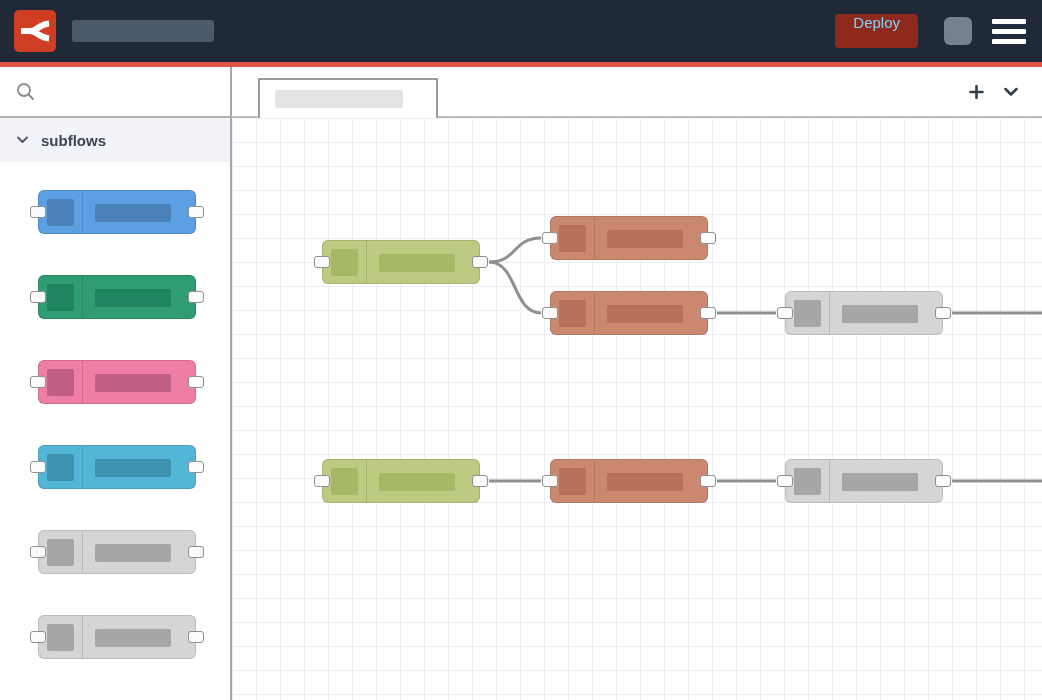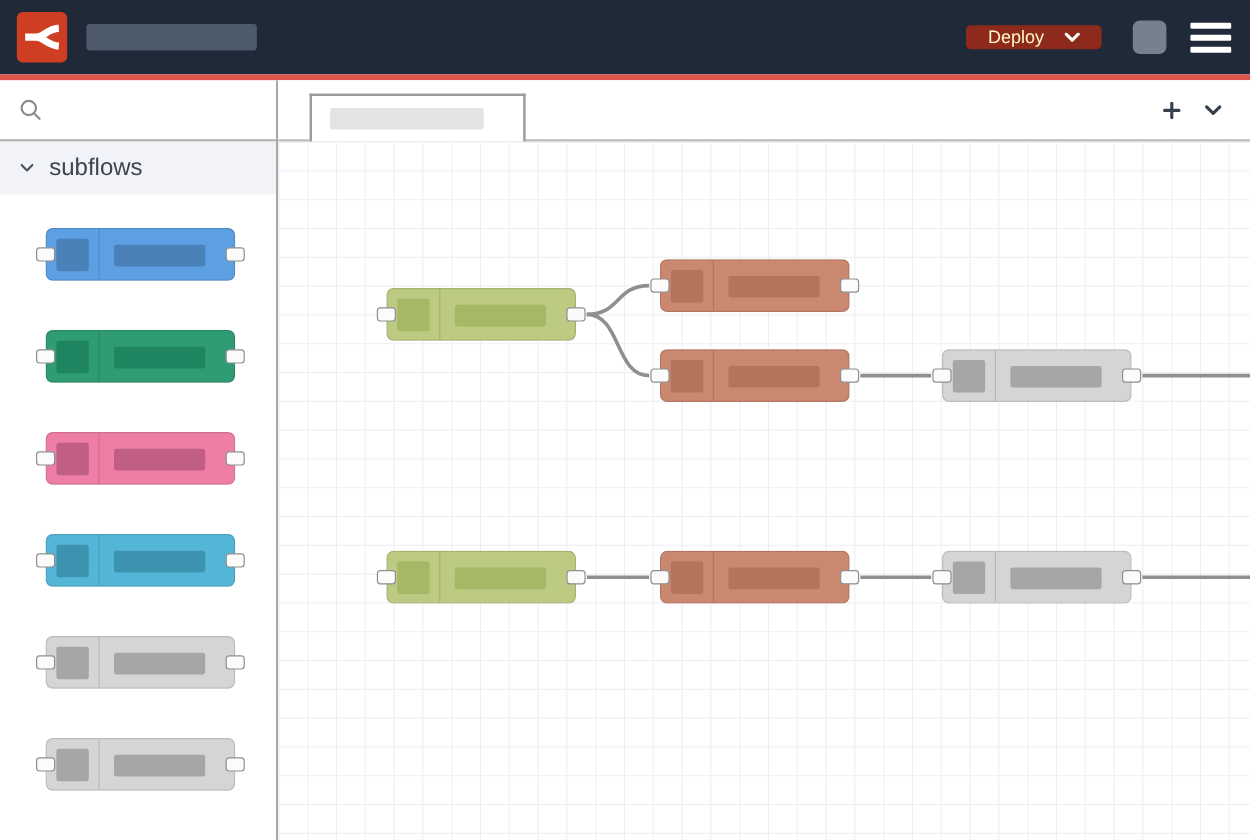--- a/index.html
+++ b/index.html
@@ -6,42 +6,42 @@
   html,body { width:1042px; height:700px; overflow:hidden; background:#fff;
               font-family:"Liberation Sans", sans-serif; }
 
   
   .header { height:62px; background:var(--header-bg,#1f2937); display:flex; align-items:center;
             padding:0 16px 0 14px; }
   .logo { width:42px; height:42px; border-radius:5px; background:var(--logo-bg,#cf3d23);
           display:flex; align-items:center; justify-content:center; flex:0 0 auto; }
   .title-ph { width:142px; height:22px; border-radius:3px; background:var(--title-ph,#4d5a6b);
               margin-left:16px; }
-  .deploy-btn { margin-left:auto; height:20px; border:none; cursor:pointer;
-                background:var(--deploy-bg,#8e2a1b); border-radius:4px; color:#fef9c3;
+  .deploy-btn { margin-left:auto; height:34px; border:none; cursor:pointer;
+                background:var(--deploy-bg,#8e2a1b); border-radius:4px; color:#7dd3fc;
                 display:flex; align-items:center; gap:17px; padding:0 18px;
-                font-size:15px; font-weight:500; font-family:inherit; }
+                font-size:15px; font-weight:500; font-family:inherit;flex-direction:column; }
   .avatar { width:28px; height:28px; border-radius:6px; background:var(--avatar-bg,#76818f);
             margin-left:26px; }
   .hamburger { margin-left:20px; display:flex; flex-direction:column; gap:5px; cursor:pointer;
                background:none; border:none; padding:2px 0; }
   .hamburger span { display:block; width:34px; height:5px; background:#fff; border-radius:1px; }
   .accent-line { height:5px; background:var(--accent,#df5449); }
 
   
   .main { display:flex; height:633px; }
 
   
   .sidebar { width:232px; flex:0 0 232px; background:#fff; border-right:2px solid #a8a8a8;
              display:flex; flex-direction:column; }
   .search-row { height:51px; border-bottom:2px solid #b2b2b2; display:flex; align-items:center;
                 padding-left:16px; cursor:text; }
   .category-header { height:44px; background:var(--category-bg,#f2f3f9); display:flex;
                      align-items:center; padding-left:17px; gap:13px; cursor:pointer; }
-  .category-label { font-size:20px; font-weight:400; color:var(--text-dark,#3b4550);text-align:right; }
+  .category-label { font-size:15px; font-weight:700; color:var(--text-dark,#3b4550);text-align:right; }
   .palette-list { padding-top:28px; }
   .palette-item { height:44px; margin:0 0 41px 38px; position:relative; width:158px; }
 
   
   .fnode { position:absolute; width:158px; height:44px; border-radius:6px;
            border:1px solid rgba(0,0,0,0.12); cursor:pointer; }
   .fnode-divider { position:absolute; left:43px; top:0; bottom:0; width:1px;
                    background:rgba(0,0,0,0.13); }
   .fnode-icon { position:absolute; left:8px; top:8px; width:27px; height:27px; border-radius:2px; }
   .fnode-label-ph { position:absolute; left:56px; top:13px; width:76px; height:18px;

